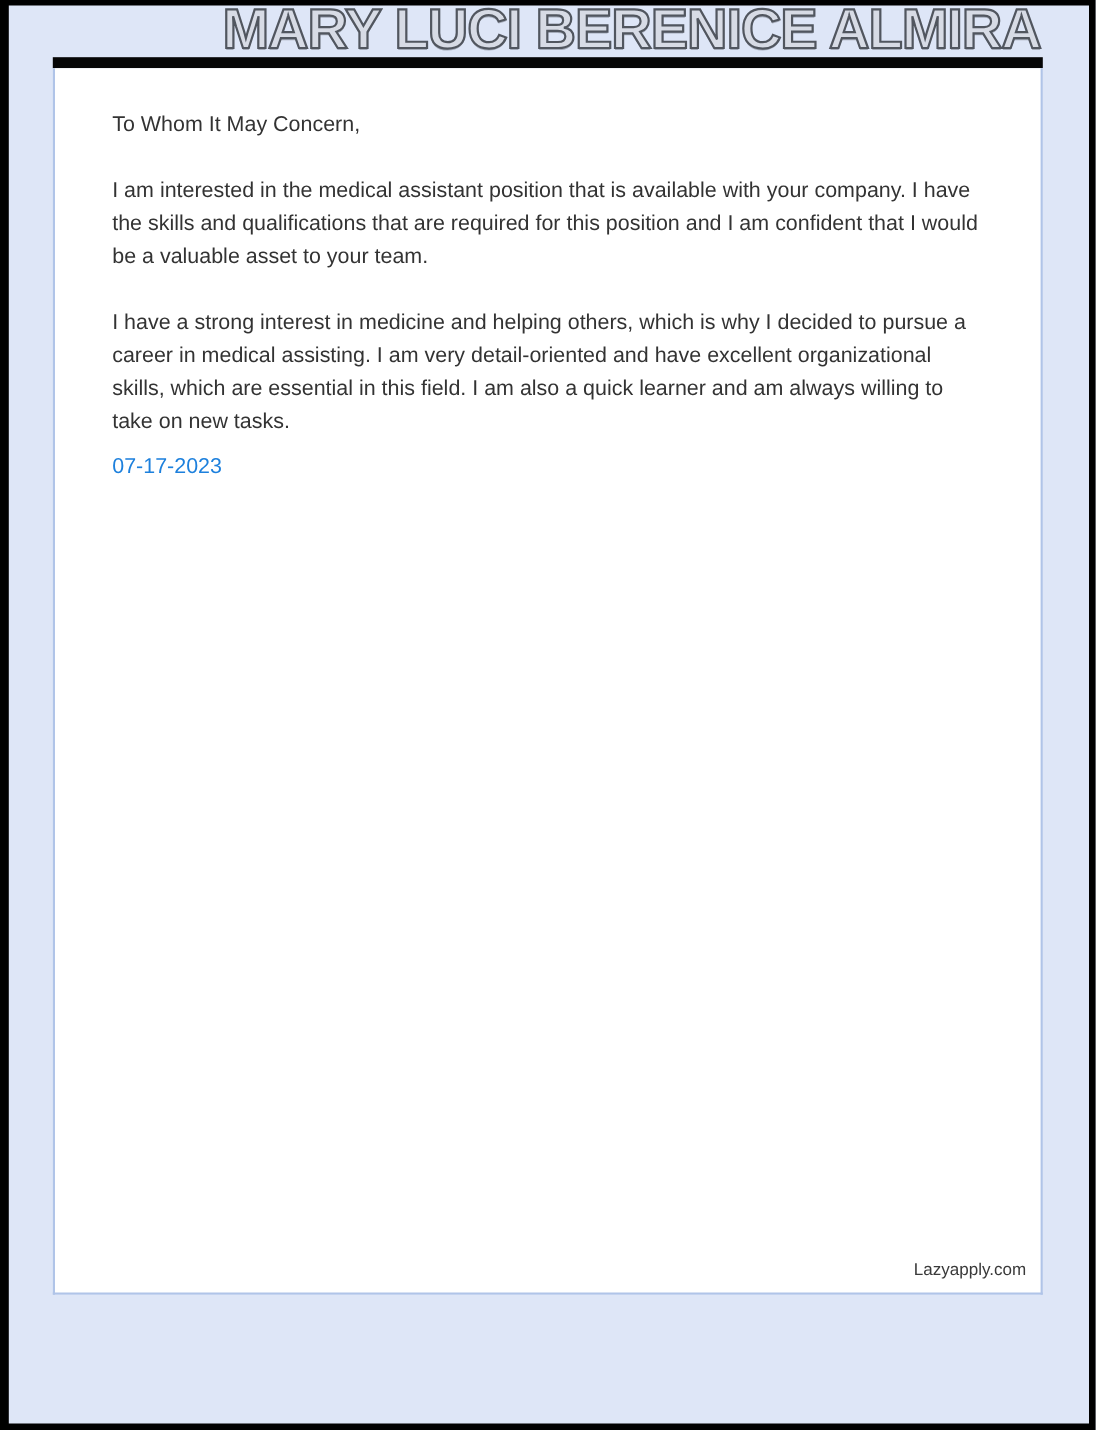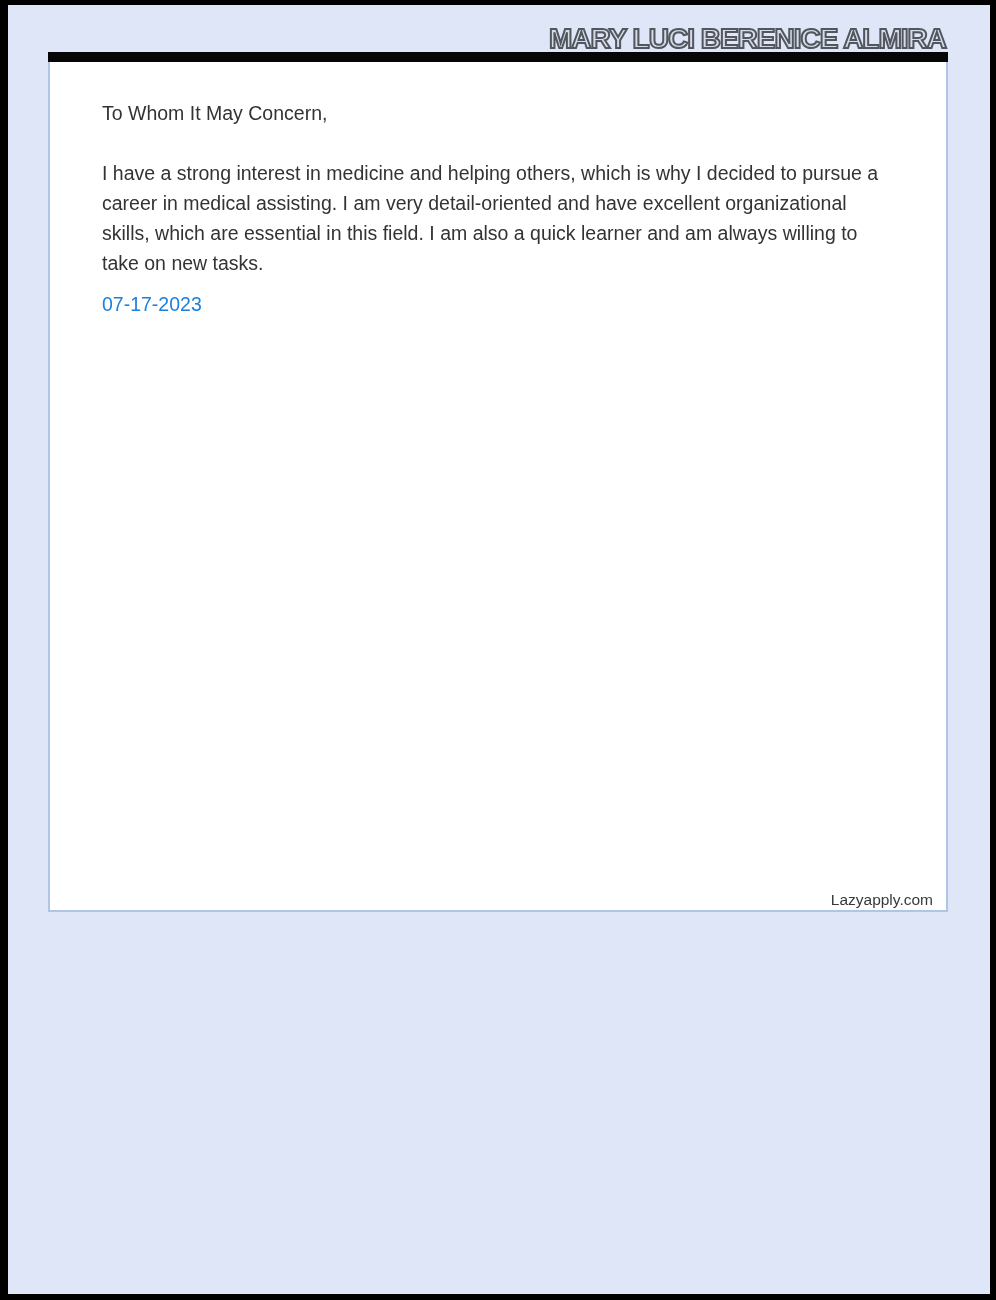--- a/index.html
+++ b/index.html
@@ -25,41 +25,41 @@
   .letterhead {
     height: 44px;
     margin-top: 3px;
     display: flex;
     align-items: flex-end;
     justify-content: flex-end;
     padding-right: 2px;
   }
 
   .letterhead-name {
-    font-size: 28px;
+    font-size: 51px;
     line-height: 0.98;
     font-weight: bold;
     letter-spacing: -1px;
     color: #d7dbe5;
     -webkit-text-stroke: 2px #51565f;
     text-shadow: 0 1px 0 rgba(60,64,72,0.35);
     white-space: nowrap;
   }
 
   .top-rule {
     height: 10px;
     background: #060606;
   }
 
   .page {
     position: relative;
     background: #ffffff;
     border: 2px solid #b0c4e8;
     border-top: none;
-    height: 850px;
+    height: 1115px;
     width: 100%;
   }
 
   .letter-body {
     display: flex;
     flex-direction: column;
     padding: 36px 56px 0 52px;
     color: #333333;
     font-size: 19.5px;
     line-height: 30px;
@@ -77,21 +77,21 @@
     font-size: 19.5px;
     line-height: 30px;
     text-decoration: none;
     align-self: flex-start;
     cursor: pointer;
   }
 
   .watermark {
     position: absolute;
     right: 13px;
-    bottom: 1px;
+    bottom: 11px;
     font-size: 15.5px;
     line-height: 19px;
     color: #3a3a3a;
   }
 </style>
 </head>
 <body>
 
 <div class="sheet-area">
 
@@ -100,20 +100,21 @@
   </div>
 
   <div class="top-rule"></div>
 
   <div class="page">
 
     <div class="letter-body">
 
       <div class="salutation">To Whom It May Concern,</div>
 
+      <p class="para">I am interested in the medical assistant position that is available with your company. I have the skills and qualifications that are required for this position and I am confident that I would be a valuable asset to your team.</p>
 
       <p class="para">I have a strong interest in medicine and helping others, which is why I decided to pursue a career in medical assisting. I am very detail-oriented and have excellent organizational skills, which are essential in this field. I am also a quick learner and am always willing to take on new tasks.</p>
 
 
       <a class="letter-date">07-17-2023</a>
 
     </div>
 
     <div class="watermark">Lazyapply.com</div>
 

